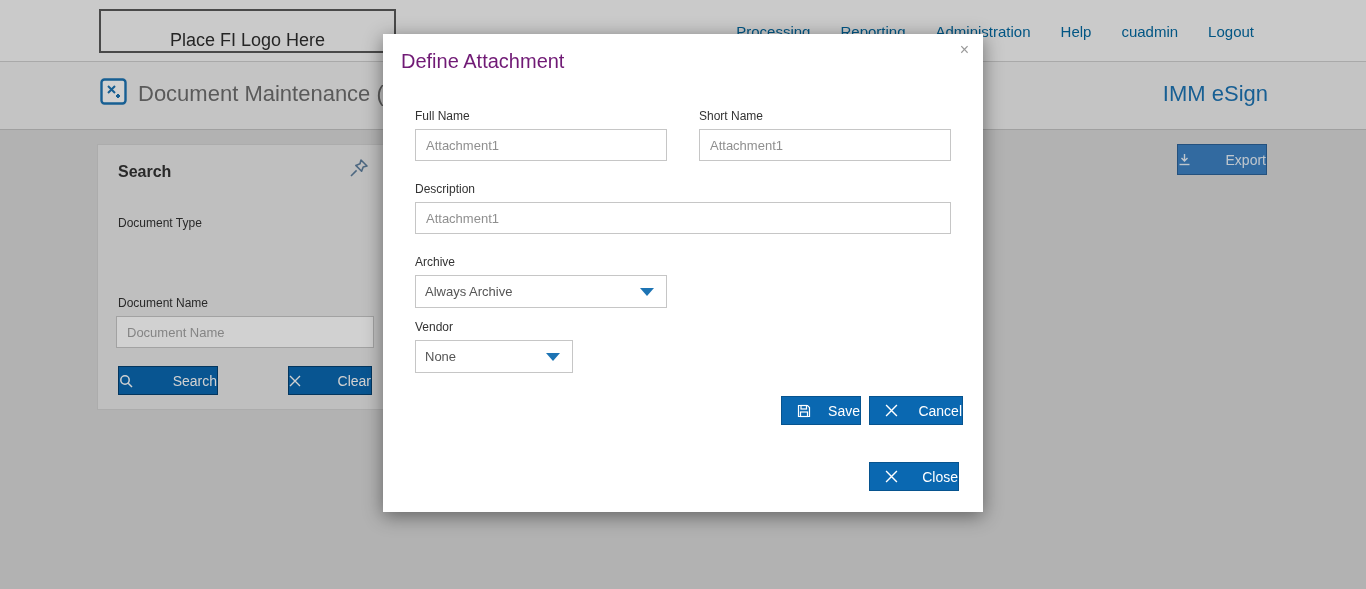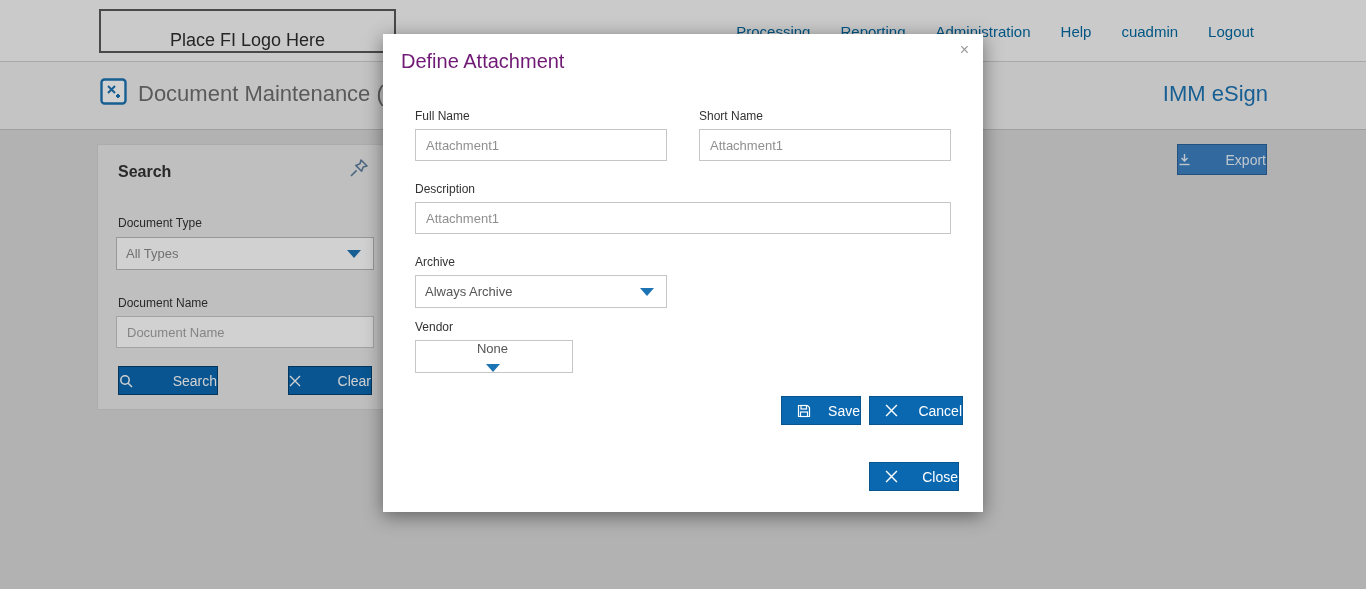--- a/index.html
+++ b/index.html
@@ -79,24 +79,20 @@
   </div>
 
   <div class="search-panel">
     <div class="panel-title">Search</div>
     <svg class="pin-icon" viewBox="0 0 22 22">
       <path d="M13 3 L19 9 L15.2 10 L13.6 14.2 L7.8 8.4 L12 6.8 Z" fill="none" stroke="#5f7f9e" stroke-width="1.6" stroke-linejoin="round"></path>
       <path d="M8.6 13.4 L3 19" stroke="#5f7f9e" stroke-width="1.6"></path>
     </svg>
 
     <div class="field-label" style="left:20px; top:71px;">Document Type</div>
-    <div class="select-box" style="left:18px; top:92px; width:258px; height:33px;">
-      <span class="sel-text" style="color:#8a8a8a;">All Types</span>
-      <span class="tri"></span>
-    </div>
 
     <div class="field-label" style="left:20px; top:151px;">Document Name</div>
     <input class="text-input" style="left: 18px; top: 171px; width: 258px; height: 32px;" placeholder="Document Name">
 
     <button class="btn search-btn">
       <svg width="14" height="14" viewBox="0 0 14 14">
         <circle cx="6" cy="6" r="4.2" fill="none" stroke="#fff" stroke-width="1.5"></circle>
         <line x1="9.2" y1="9.2" x2="13" y2="13" stroke="#fff" stroke-width="1.5"></line>
       </svg>
       <span>Search</span>
@@ -132,21 +128,21 @@
     <div class="m-label" style="left:32px; top:148px;">Description</div>
     <input class="text-input m-input" style="left: 32px; top: 168px; width: 536px;" value="Attachment1">
 
     <div class="m-label" style="left:32px; top:221px;">Archive</div>
     <div class="select-box m-select" style="left:32px; top:241px; width:252px;">
       <span class="sel-text">Always Archive</span>
       <span class="tri"></span>
     </div>
 
     <div class="m-label" style="left:32px; top:286px;">Vendor</div>
-    <div class="select-box m-select" style="left:32px; top:306px; width:158px;flex-direction:column;">
+    <div class="select-box m-select" style="left:32px; top:306px; width:158px;">
       <span class="sel-text">None</span>
       <span class="tri"></span>
     </div>
 
     <button class="btn m-btn" style="left:398px; top:362px; width:80px;">
       <svg width="14" height="14" viewBox="0 0 14 14">
         <path d="M1.5 1.5 h9 l2 2 v9 h-11 z" fill="none" stroke="#fff" stroke-width="1.2"></path>
         <rect x="4" y="1.5" width="5.5" height="3.5" fill="none" stroke="#fff" stroke-width="1.2"></rect>
         <rect x="3.5" y="8" width="7" height="4.5" fill="none" stroke="#fff" stroke-width="1.2"></rect>
       </svg>

